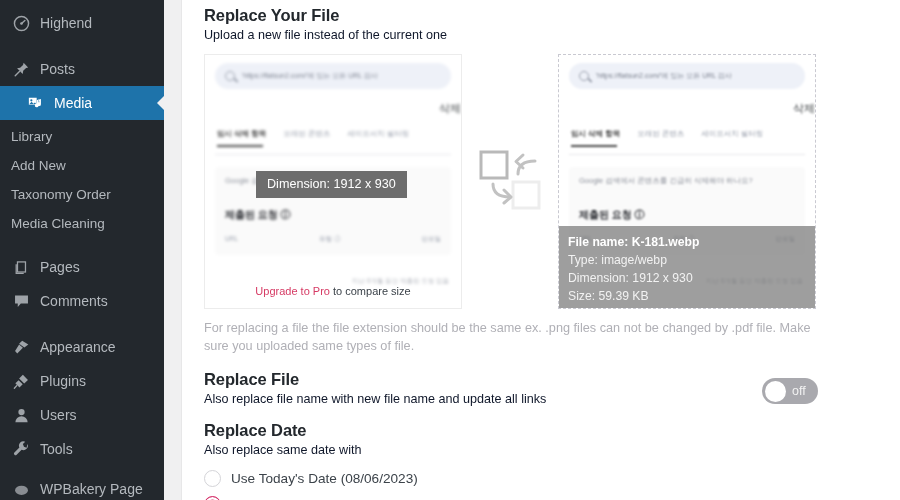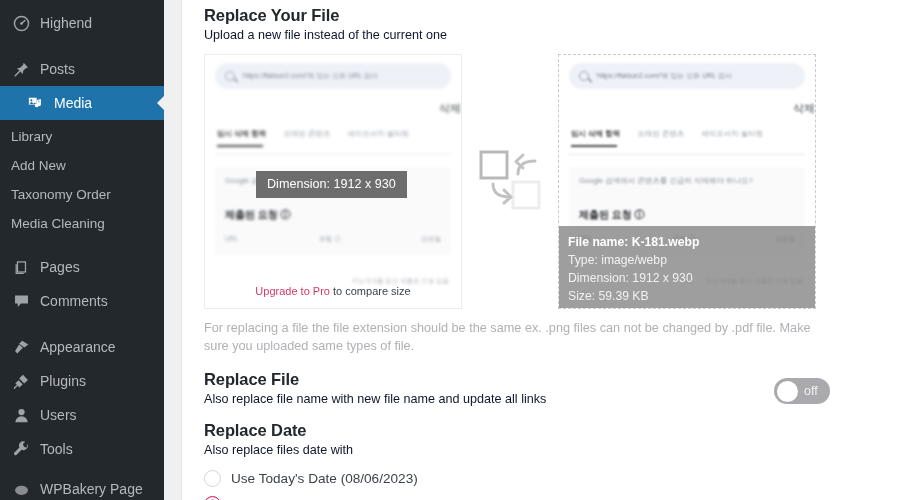--- a/index.html
+++ b/index.html
@@ -186,21 +186,21 @@
     margin-top: 10px;
     width: 626px;
     font-size: 12.7px;
     color: #b0b0b6;
     line-height: 1.42;
   }
 
   
   .block { margin-top: 15px; position: relative; width: 626px; }
   .toggle {
-    position: absolute; right: 0; top: 8px;
+    position: absolute; right: 12px; top: 8px;
     width: 56px; height: 26px;
     background: #a9a9ae;
     border-radius: 13px;
     display: flex; align-items: center;
     cursor: pointer;
   }
   .toggle .knob {
     width: 21px; height: 21px;
     background: #fff; border-radius: 50%;
     margin-left: 3px;
@@ -453,21 +453,21 @@
       <h2 class="sec-title">Replace File</h2>
       <div class="sec-sub">Also replace file name with new file name and update all links</div>
       <div class="toggle">
         <span class="knob"></span>
         <span class="state">off</span>
       </div>
     </div>
 
     <div class="block">
       <h2 class="sec-title">Replace Date</h2>
-      <div class="sec-sub">Also replace files date with</div>
+      <div class="sec-sub">Also replace same date with</div>
 
       <div class="radios">
         <div class="radio-row">
           <span class="radio"></span>
           <span class="radio-lbl">Use Today's Date (08/06/2023)</span>
         </div>
         <div class="radio-row">
           <span class="radio sel"></span>
           <span class="radio-lbl">Keep Old Date</span>
         </div>

